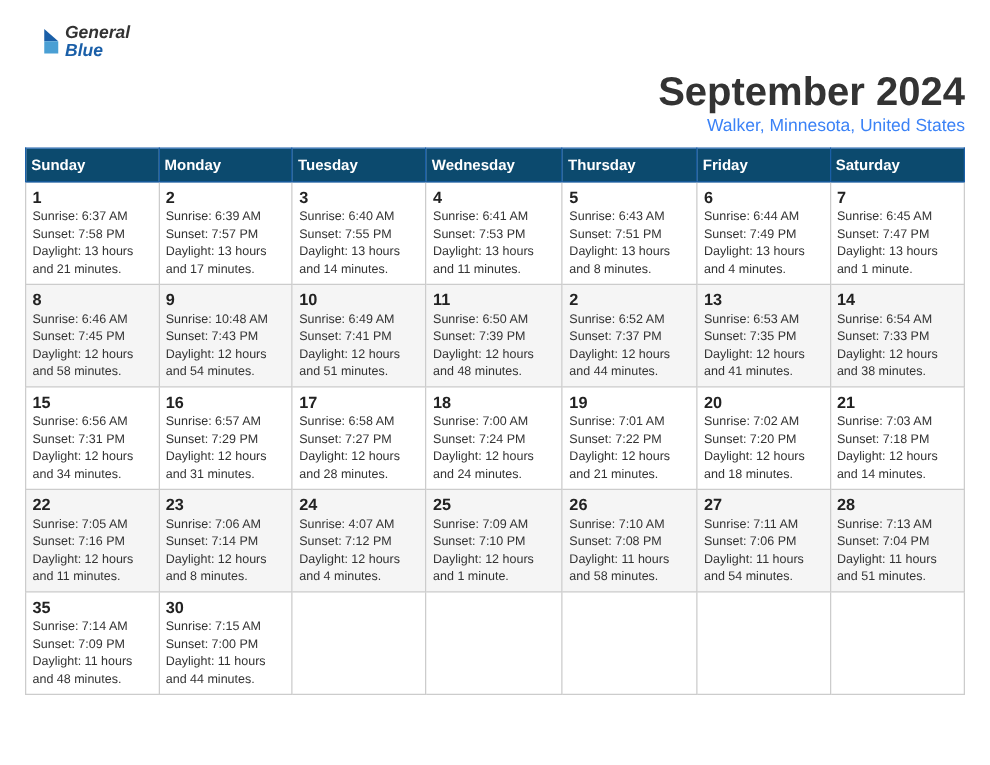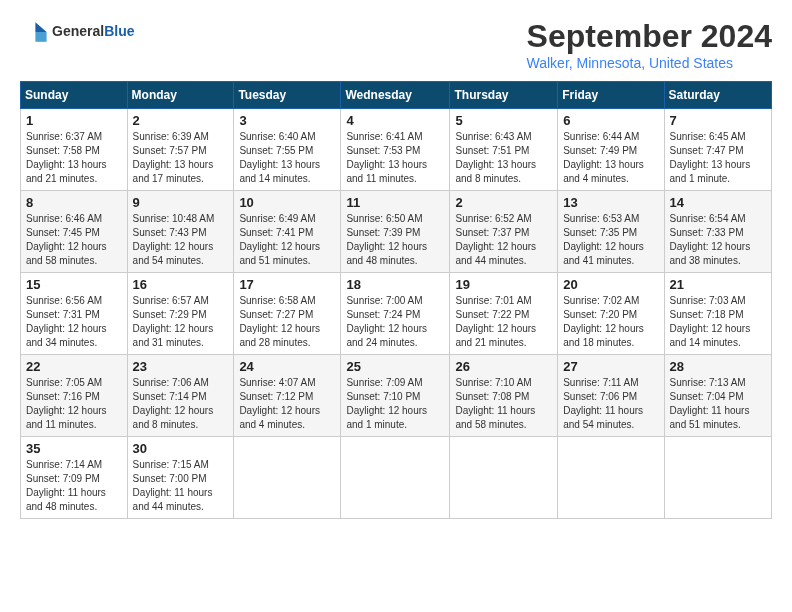--- a/index.html
+++ b/index.html
@@ -22,38 +22,41 @@
       justify-content: space-between;
       margin-bottom: 10px;
     }
     .logo {
       display: flex;
       align-items: center;
       gap: 4px;
     }
     .logo-text {
       display: flex;
+      flex-direction: column;
       line-height: 1.1;
+      font-style: italic;
     }
     .logo-general {
       font-size: 14px;
       font-weight: bold;
       color: #333;
     }
     .logo-blue {
       font-size: 14px;
       font-weight: bold;
       color: #1a5fa8;
     }
     .logo-icon {
       width: 28px;
       height: 28px;
     }
     .title-area {
-      text-align: left;
+      text-align: right;
+      margin-top: 37px;
     }
     .month-title {
       font-size: 32px;
       font-weight: bold;
       color: #333;
     }
     .location {
       font-size: 14px;
       color: #3b82f6;
     }

